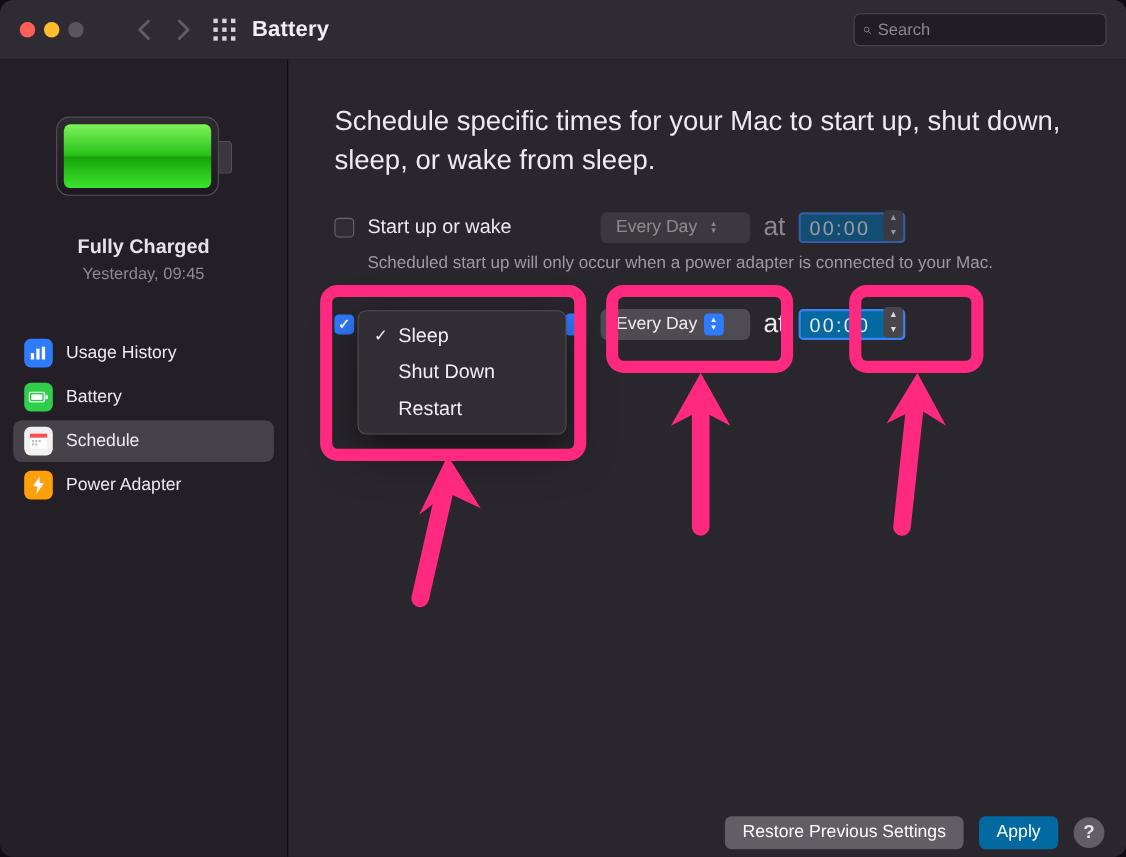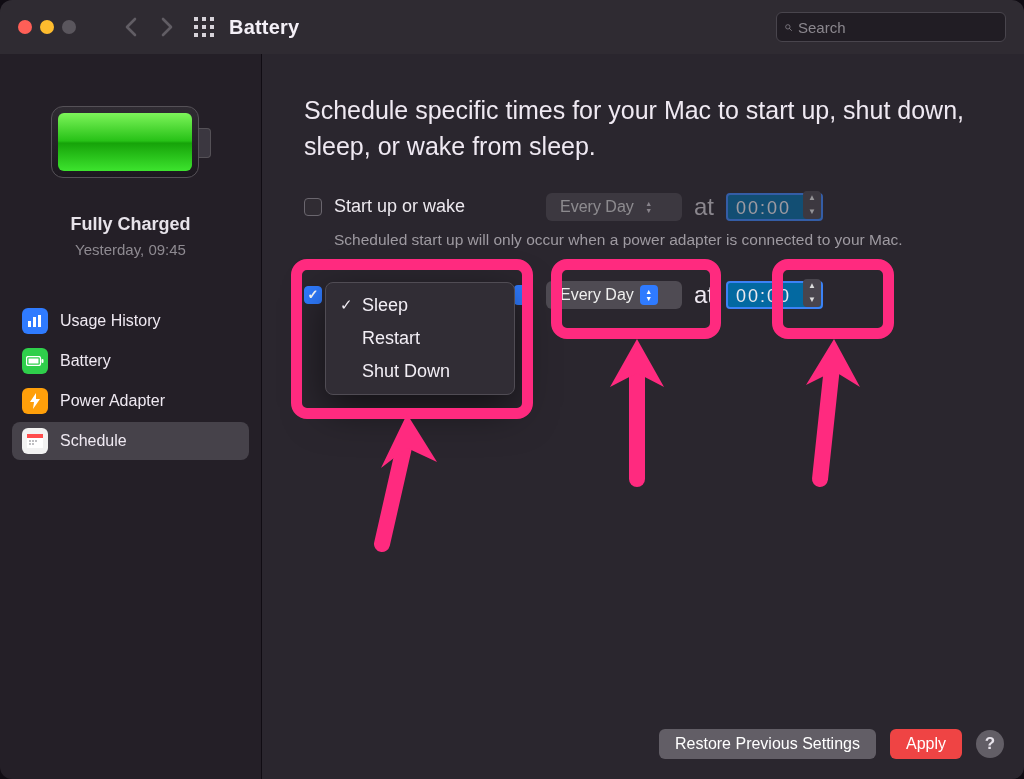--- a/index.html
+++ b/index.html
@@ -181,31 +181,31 @@
   .hl {
     position:absolute;
     border: 11px solid #ff2a7f;
     border-radius:16px;
     pointer-events:none;
   }
   .arrow { position:absolute; pointer-events:none; }
 
   
   .footer {
-    position:absolute; left:0; right:0; bottom:20px;
+    position:absolute; left:0; right:0; bottom:7px;
     display:flex; justify-content:flex-end; align-items:center;
     gap:14px; padding: 0 20px;
   }
   .btn {
     height:30px; padding:0 16px; border-radius:6px;
     background:#625e66; color:#fff; font-size:16px;
     display:inline-flex; align-items:center;
     font-weight:500;
   }
-  .btn.primary { background:#ef4444; }
+  .btn.primary { background:#0369a1; }
   .help {
     width:28px;height:28px;border-radius:50%;
     background:#625e66; color:#e8e4ec;
     display:inline-flex; align-items:center; justify-content:center;
     font-size:17px; font-weight:600;
   }
 </style>
 </head>
 <body>
 
@@ -280,44 +280,44 @@
       <div class="nav-item">
         <div class="nav-icon ni-green">
           <svg width="18" height="10" viewBox="0 0 18 10">
               <rect x="0.5" y="0.5" width="14" height="9" rx="2" stroke="#fff" stroke-width="1.3" fill="none"></rect>
               <rect x="2.5" y="2.5" width="10" height="5" fill="#fff"></rect>
               <rect x="15.5" y="3" width="2" height="4" rx="1" fill="#fff"></rect>
             </svg>
         </div>
         <span>Battery</span>
       </div>
-      <div class="nav-item">
-        <div class="nav-icon ni-orange">
-          <svg width="12" height="16" viewBox="0 0 12 16">
-              <path d="M7 0 L1 9 H5 L4 16 L11 6 H7 Z" fill="#fff"></path>
-            </svg>
-        </div>
-        <span>Power Adapter</span>
-      </div>
       <div class="nav-item selected">
         <div class="nav-icon ni-white">
           <svg width="16" height="14" viewBox="0 0 16 14">
               <rect x="0" y="0" width="16" height="4" fill="#ff4d4d"></rect>
               <rect x="0" y="4" width="16" height="10" fill="#fff"></rect>
               <g fill="#bfbfc2">
                 <rect x="2" y="6" width="2" height="2"></rect>
                 <rect x="5" y="6" width="2" height="2"></rect>
                 <rect x="8" y="6" width="2" height="2"></rect>
                 <rect x="2" y="9" width="2" height="2"></rect>
                 <rect x="5" y="9" width="2" height="2"></rect>
               </g>
             </svg>
         </div>
         <span>Schedule</span>
       </div>
+      <div class="nav-item">
+        <div class="nav-icon ni-orange">
+          <svg width="12" height="16" viewBox="0 0 12 16">
+              <path d="M7 0 L1 9 H5 L4 16 L11 6 H7 Z" fill="#fff"></path>
+            </svg>
+        </div>
+        <span>Power Adapter</span>
+      </div>
     </div>
   </div>
 
   <div class="main">
     <div class="intro">Schedule specific times for your Mac to start up, shut down, sleep, or wake from sleep.</div>
 
     <div class="row">
       <span class="ck"></span>
       <span style="min-width:200px;">Start up or wake</span>
       <span class="popup-btn disabled" style="min-width:136px;">
@@ -355,24 +355,24 @@
           </span>
       </span>
     </div>
 
     <div class="menu" style="left:63px; top:228px;">
       <div class="menu-item">
         <span class="check">✓</span>
         <span>Sleep</span>
       </div>
       <div class="menu-item">
+        <span>Shut Down</span>
+      </div>
+      <div class="menu-item">
         <span>Restart</span>
-      </div>
-      <div class="menu-item">
-        <span>Shut Down</span>
       </div>
     </div>
 
     <div class="hl" style="left:29px; top:205px; width:242px; height:160px;"></div>
     <div class="hl" style="left:289px; top:205px; width:170px; height:80px;"></div>
     <div class="hl" style="left:510px; top:205px; width:122px; height:80px;"></div>
 
     <svg class="arrow" style="left:85px; top:360px;" width="100" height="150" viewBox="0 0 100 150">
       <path d="M60 20 L35 130" stroke="#ff2a7f" stroke-width="16" stroke-linecap="round"></path>
       <path d="M60 0 L90 48 L60 34 L34 54 Z" fill="#ff2a7f"></path>

